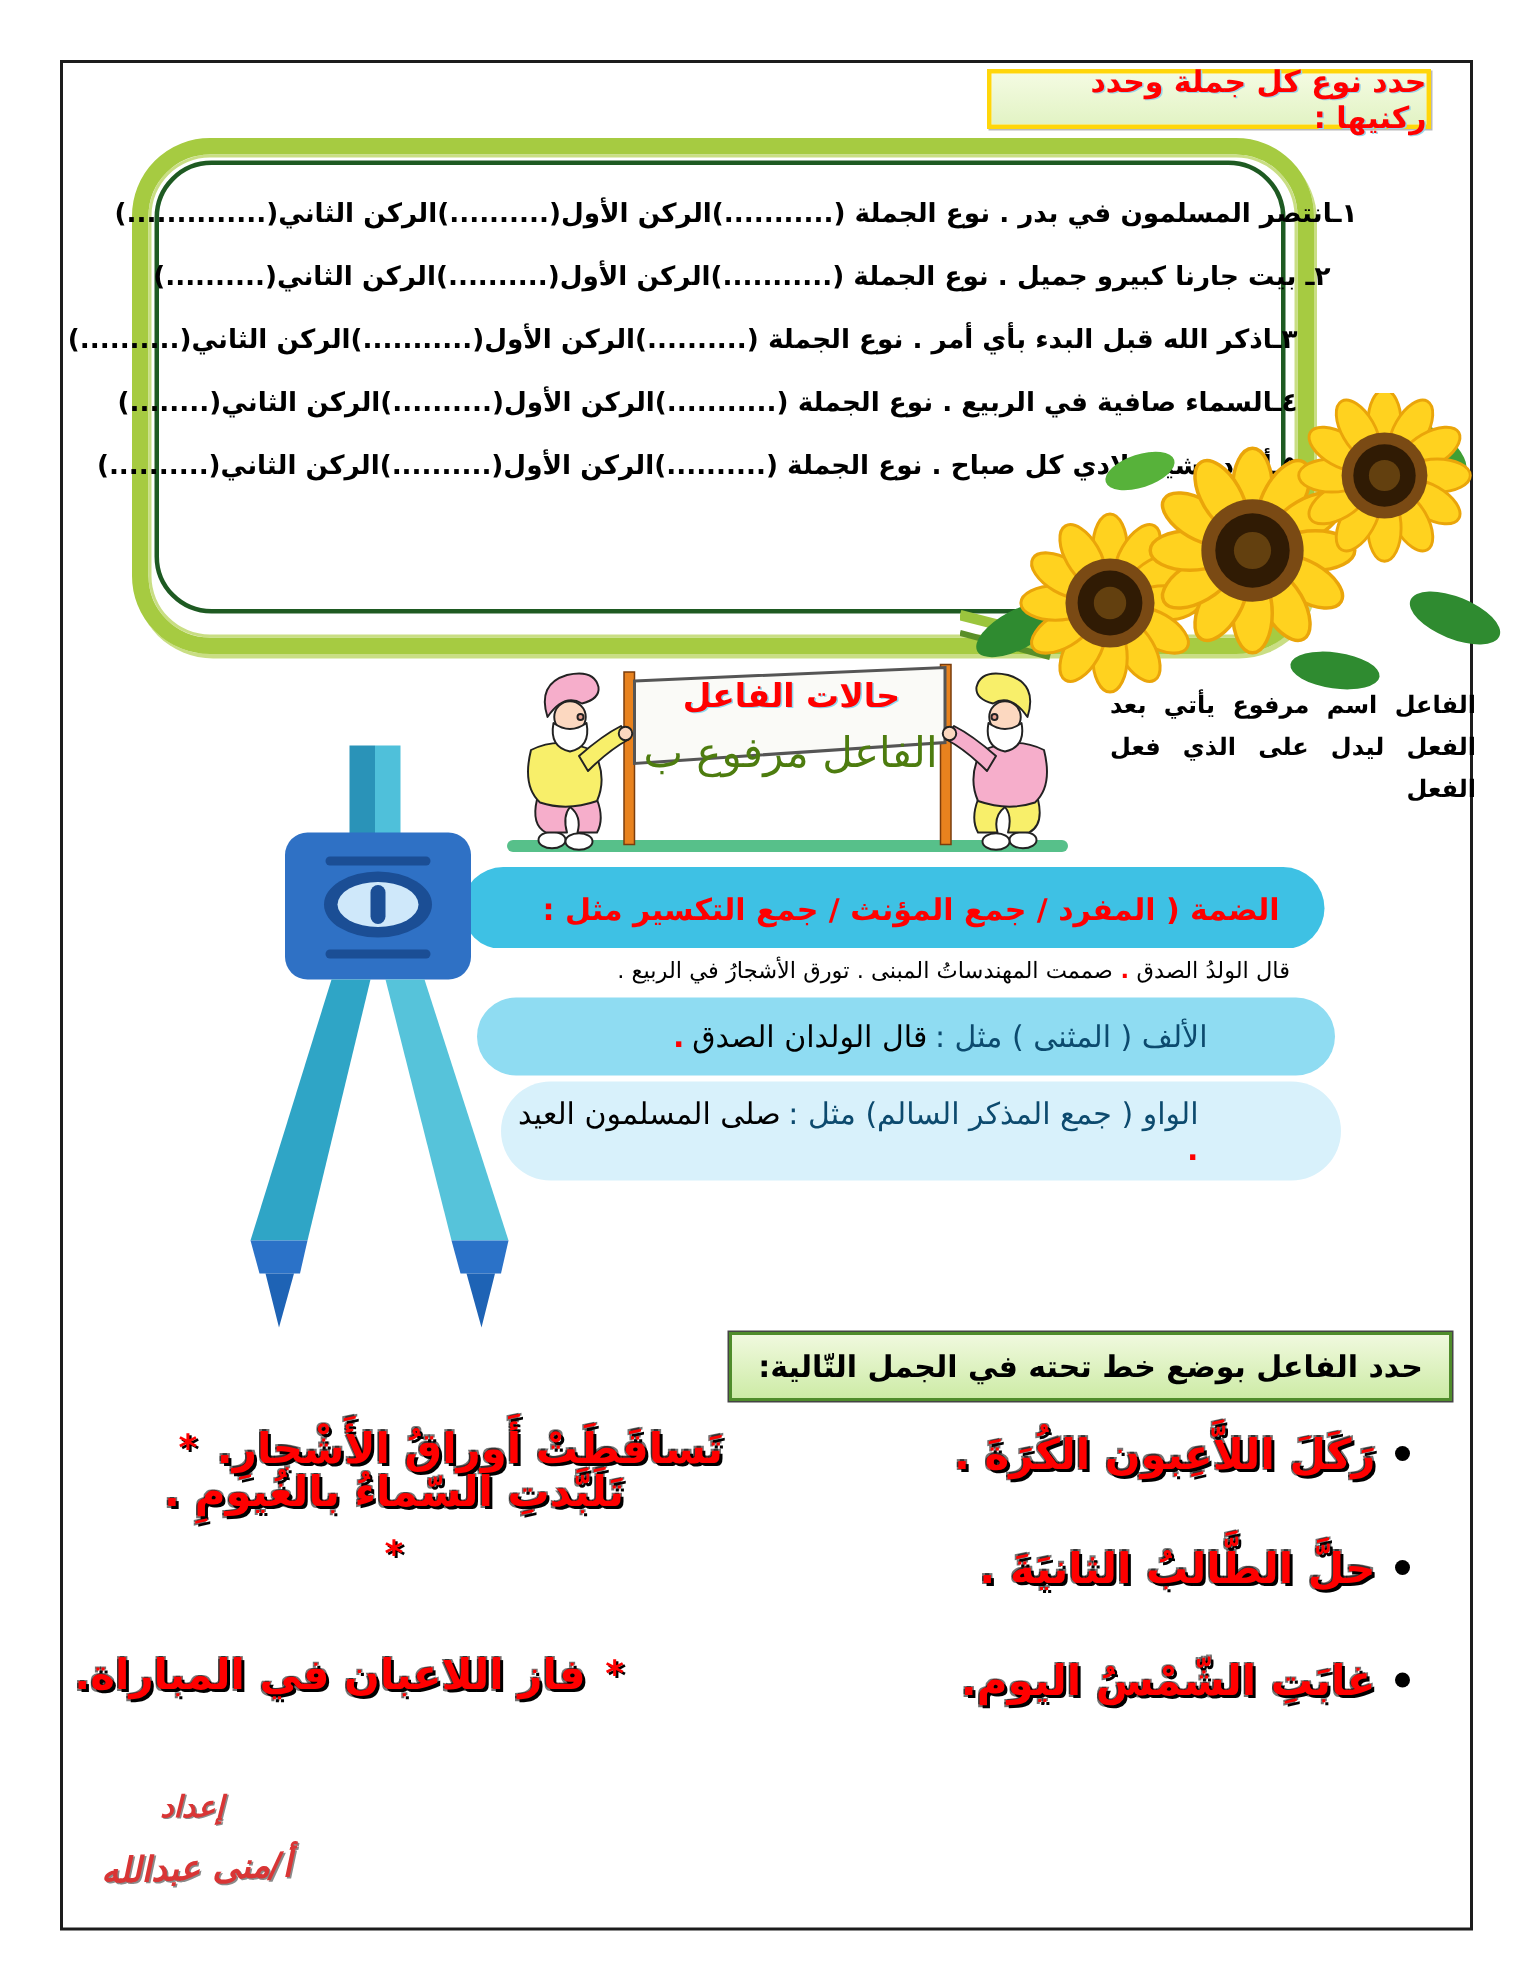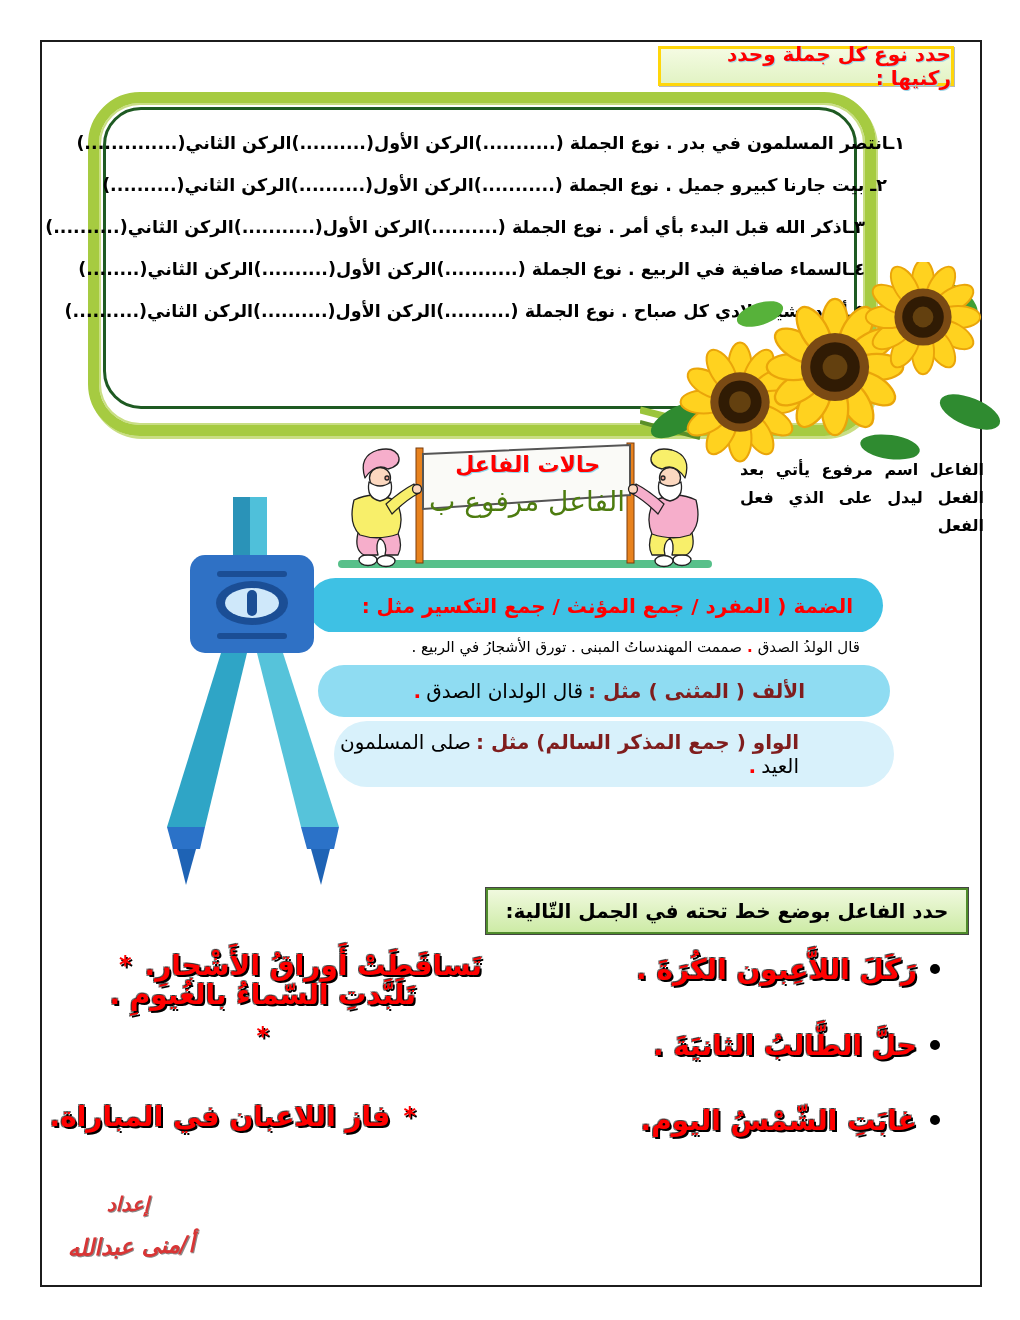--- a/index.html
+++ b/index.html
@@ -44,21 +44,21 @@
   #compass{left:133px;top:495px;width:262px;height:392px;z-index:6;}
   
   .case-bar{z-index:3;direction:rtl;display:flex;align-items:center;}
   #bar1{left:308px;top:578px;width:575px;height:55px;border-radius:30px;background:#3ec1e4;padding-right:0;}
   #bar1 .bar-title{color:#ff0000;font-weight:bold;font-size:20px;padding-right:30px;}
   #bar1-example{left:298px;top:632px;width:562px;height:30px;background:#ffffff;border-radius:16px 0 0 16px;
     z-index:4;direction:rtl;display:flex;align-items:center;justify-content:flex-start;
     font-size:15px;font-weight:bold;color:#000;padding-right:6px;}
   #bar2{left:318px;top:665px;width:572px;height:52px;border-radius:28px;background:#8fdcf2;}
   #bar3{left:334px;top:721px;width:560px;height:66px;border-radius:34px;background:#d8f1fb;justify-content:flex-end;}
-  .bar-red{color:#7f1d1d;font-weight:bold;font-size:20px;}
+  .bar-red{color:#0c4a6e;font-weight:normal;font-size:20px;}
   .bar-black{color:#000;font-weight:normal;font-size:20px;}
   #bar2 .bar-line{padding-right:85px;}
   #bar3 .bar-line{padding-right:95px;}
   .red-dot{color:#ff0000;font-weight:bold;}
   
   #instruction-bar{left:486px;top:888px;width:478px;height:42px;z-index:3;
     border:2px solid #4f8c2b;background:linear-gradient(#f0f9de,#cdeba6);
     box-shadow:0 0 0 1px #444;display:flex;align-items:center;justify-content:center;direction:rtl;}
   #instruction-bar span{color:#000;font-weight:bold;font-size:20px;}
   

